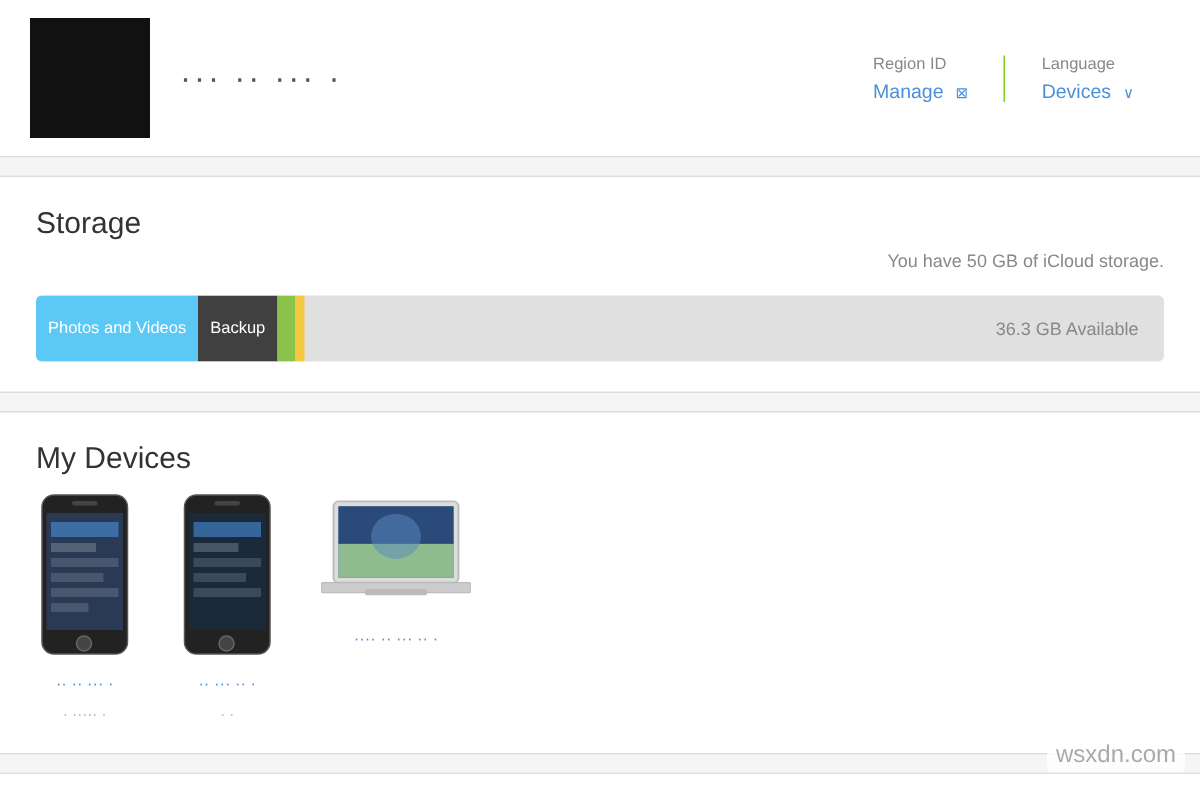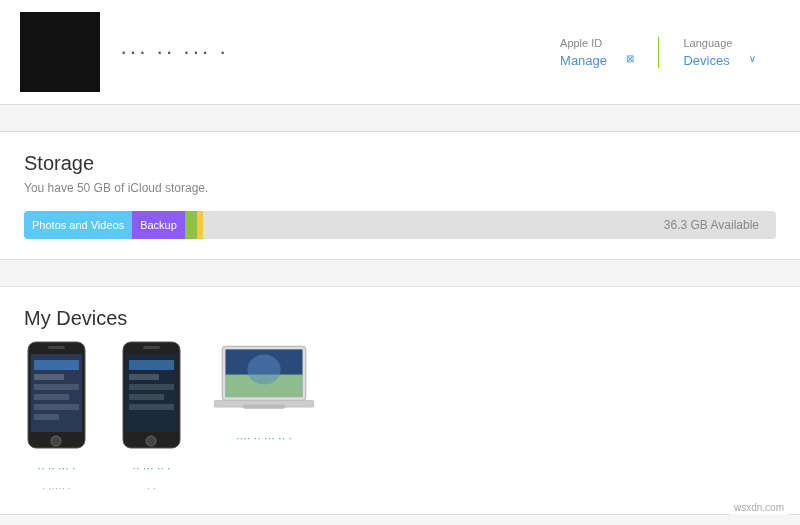--- a/index.html
+++ b/index.html
@@ -65,22 +65,22 @@
       font-size: 11px;
       color: #888;
       display: block;
       margin-bottom: 4px;
     }
 
     .meta-value {
       font-size: 13px;
       color: #4a90d9;
       display: flex;
-      align-items: flex-start;
-      gap: 19px;
+      align-items: flex-end;
+      gap: 8px;
     }
 
     .meta-value.no-link {
       color: #333;
     }
 
     .meta-value a {
       color: #4a90d9;
       text-decoration: none;
     }
@@ -91,44 +91,45 @@
     }
 
     .chevron-icon {
       font-size: 10px;
       color: #4a90d9;
     }
 
     
     .section {
       background: #fff;
-      margin: 26px 0;
+      margin: 12px 0;
       padding: 20px 24px;
       border-top: 1px solid #ddd;
       border-bottom: 1px solid #ddd;
     }
 
     .section-title {
       font-size: 20px;
       font-weight: 300;
       color: #333;
       margin-bottom: 6px;
     }
 
     .section-subtitle {
       font-size: 12px;
       color: #888;
       margin-bottom: 16px;
+      text-align: right;
     }
 
     
     .storage-bar-container {
       background: #e0e0e0;
       border-radius: 4px;
-      height: 28px;
+      height: 44px;
       display: flex;
       align-items: center;
       overflow: hidden;
       position: relative;
     }
 
     .storage-bar-used {
       display: flex;
       height: 100%;
     }
@@ -138,21 +139,21 @@
       height: 100%;
       display: flex;
       align-items: center;
       padding: 0 8px;
       font-size: 11px;
       color: #fff;
       white-space: nowrap;
     }
 
     .bar-backup {
-      background: #8b5cf6;
+      background: #404040;
       height: 100%;
       display: flex;
       align-items: center;
       padding: 0 8px;
       font-size: 11px;
       color: #fff;
       white-space: nowrap;
     }
 
     .bar-other-green {
@@ -213,40 +214,40 @@
     .device-sub {
       font-size: 10px;
       color: #aaa;
       text-align: center;
     }
 
     .watermark {
       position: fixed;
       bottom: 10px;
       right: 10px;
-      font-size: 10px;
+      font-size: 16px;
       color: #aaa;
       background: rgba(255,255,255,0.8);
       padding: 2px 6px;
       border-radius: 3px;
     }
   </style>
 </head>
 <body>
 
 <div class="page-wrapper">
 
   <div class="header">
     <div class="avatar-box"></div>
     <div class="user-name-area">
       <span class="user-name-text">··· ·· ··· ·</span>
     </div>
     <div class="header-meta">
       <div class="meta-item">
-        <span class="meta-label">Apple ID</span>
+        <span class="meta-label">Region ID</span>
         <div class="meta-value">
           <a href="#">Manage</a>
           <span class="ext-link-icon">⊠</span>
         </div>
       </div>
       <div class="meta-item">
         <span class="meta-label">Language</span>
         <div class="meta-value">
           <span>Devices</span>
           <span class="chevron-icon">∨</span>

